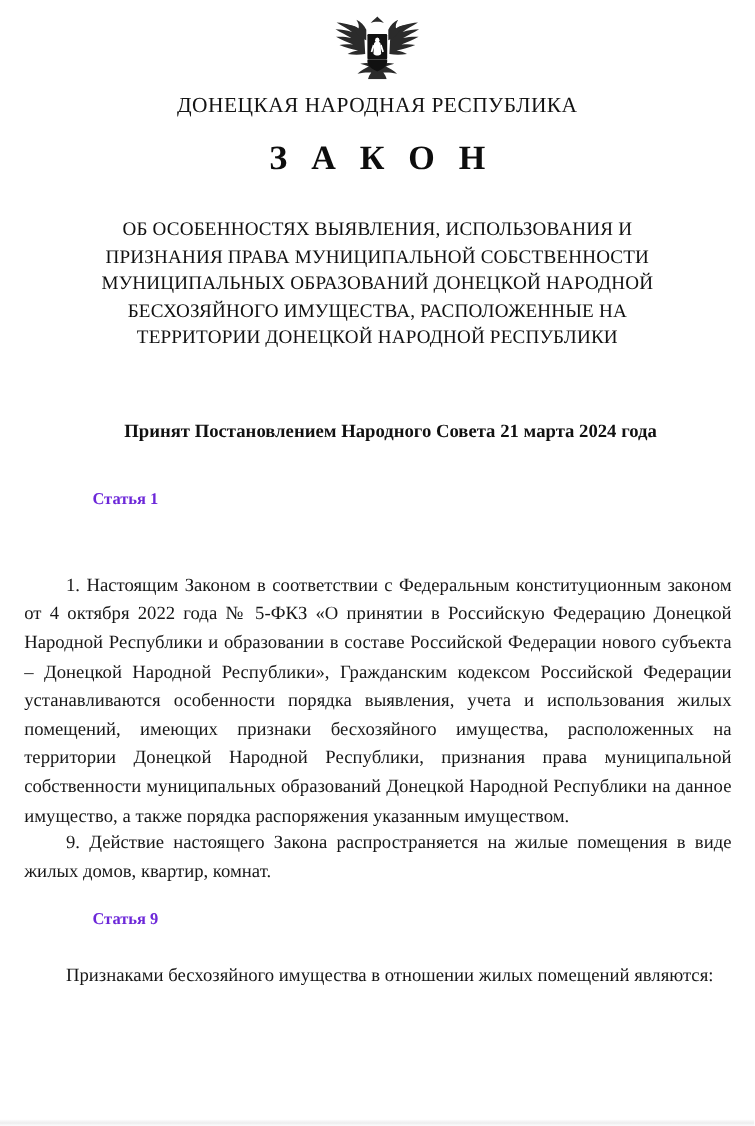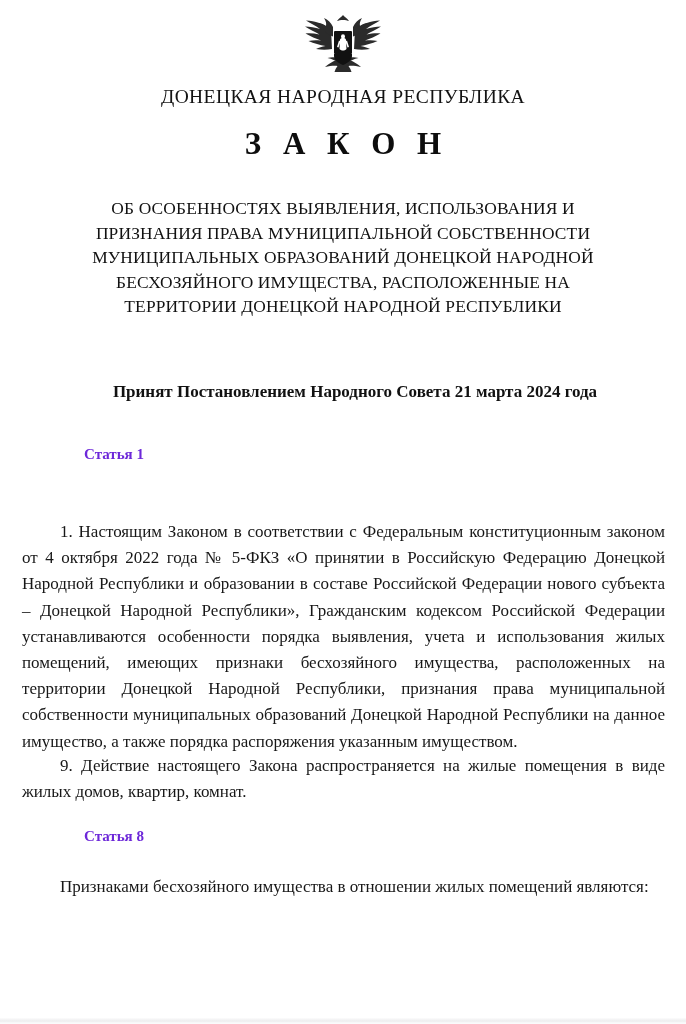--- a/index.html
+++ b/index.html
@@ -183,18 +183,18 @@
   </div>
 
   <div class="adopted-line">Принят Постановлением Народного Совета 21 марта 2024 года</div>
 
   <div class="article-head" id="article-1-head">Статья 1</div>
 
   <div class="para" id="para-1-1"><span class="indent"></span><span>1. Настоящим Законом в соответствии с Федеральным конституционным законом от 4 октября 2022 года № 5-ФКЗ «О принятии в Российскую Федерацию Донецкой Народной Республики и образовании в составе Российской Федерации нового субъекта – Донецкой Народной Республики», Гражданским кодексом Российской Федерации устанавливаются особенности порядка выявления, учета и использования жилых помещений, имеющих признаки бесхозяйного имущества, расположенных на территории Донецкой Народной Республики, признания права муниципальной собственности муниципальных образований Донецкой Народной Республики на данное имущество, а также порядка распоряжения указанным имуществом.</span></div>
 
   <div class="para" id="para-1-2"><span class="indent"></span><span>9. Действие настоящего Закона распространяется на жилые помещения в виде жилых домов, квартир, комнат.</span></div>
 
-  <div class="article-head" id="article-2-head">Статья 8</div>
+  <div class="article-head" id="article-2-head">Статья 9</div>
 
   <div class="para" id="para-2-1"><span class="indent"></span><span>Признаками бесхозяйного имущества в отношении жилых помещений являются:</span></div>
 
   <div class="bottom-edge"></div>
 </div>
 
 </body></html>

